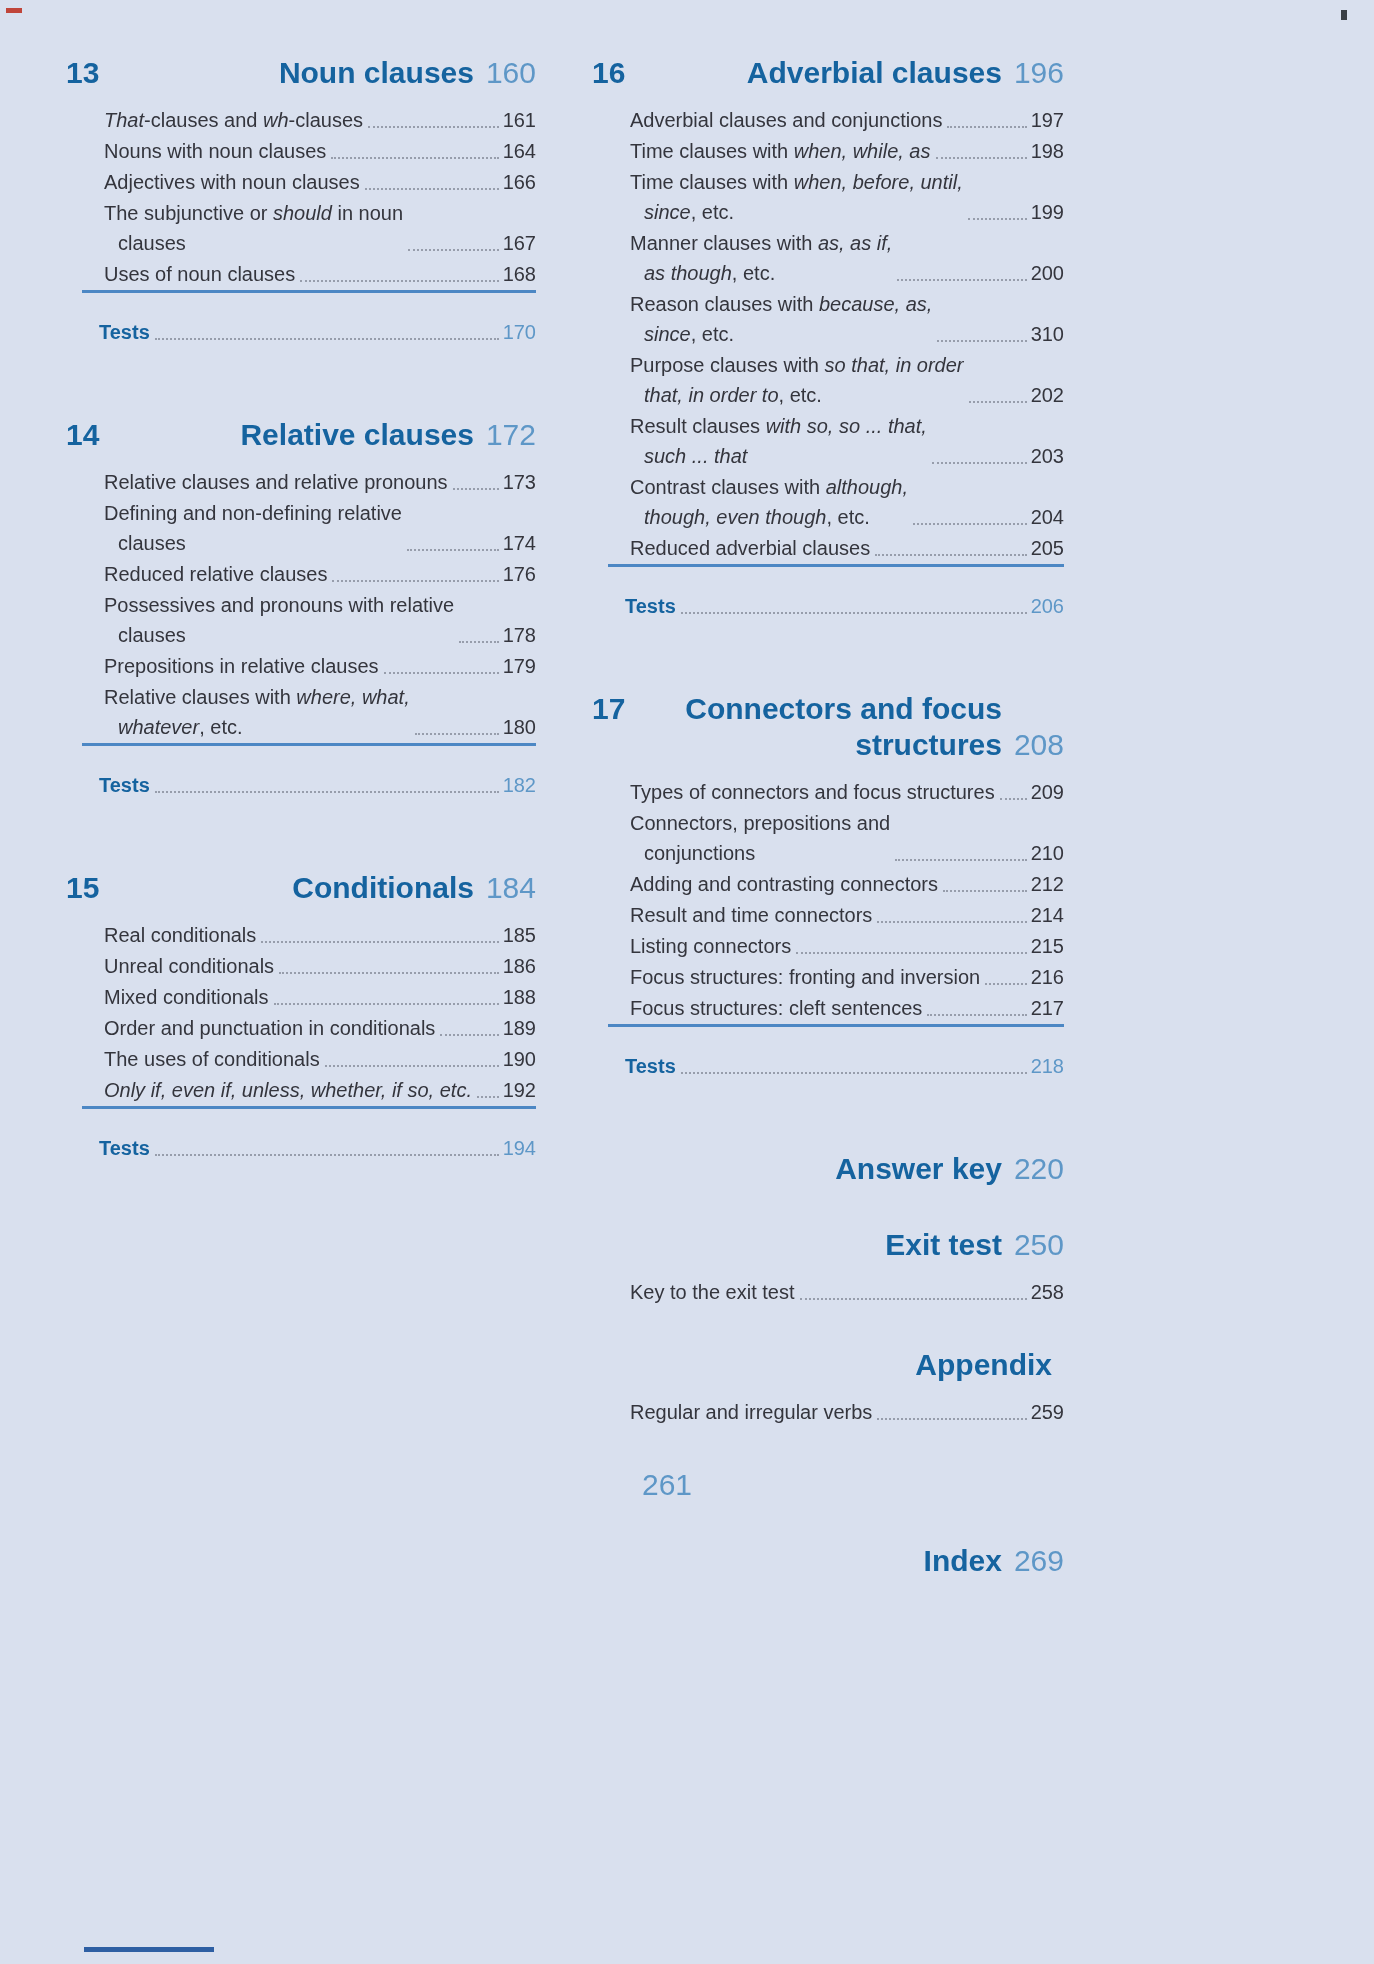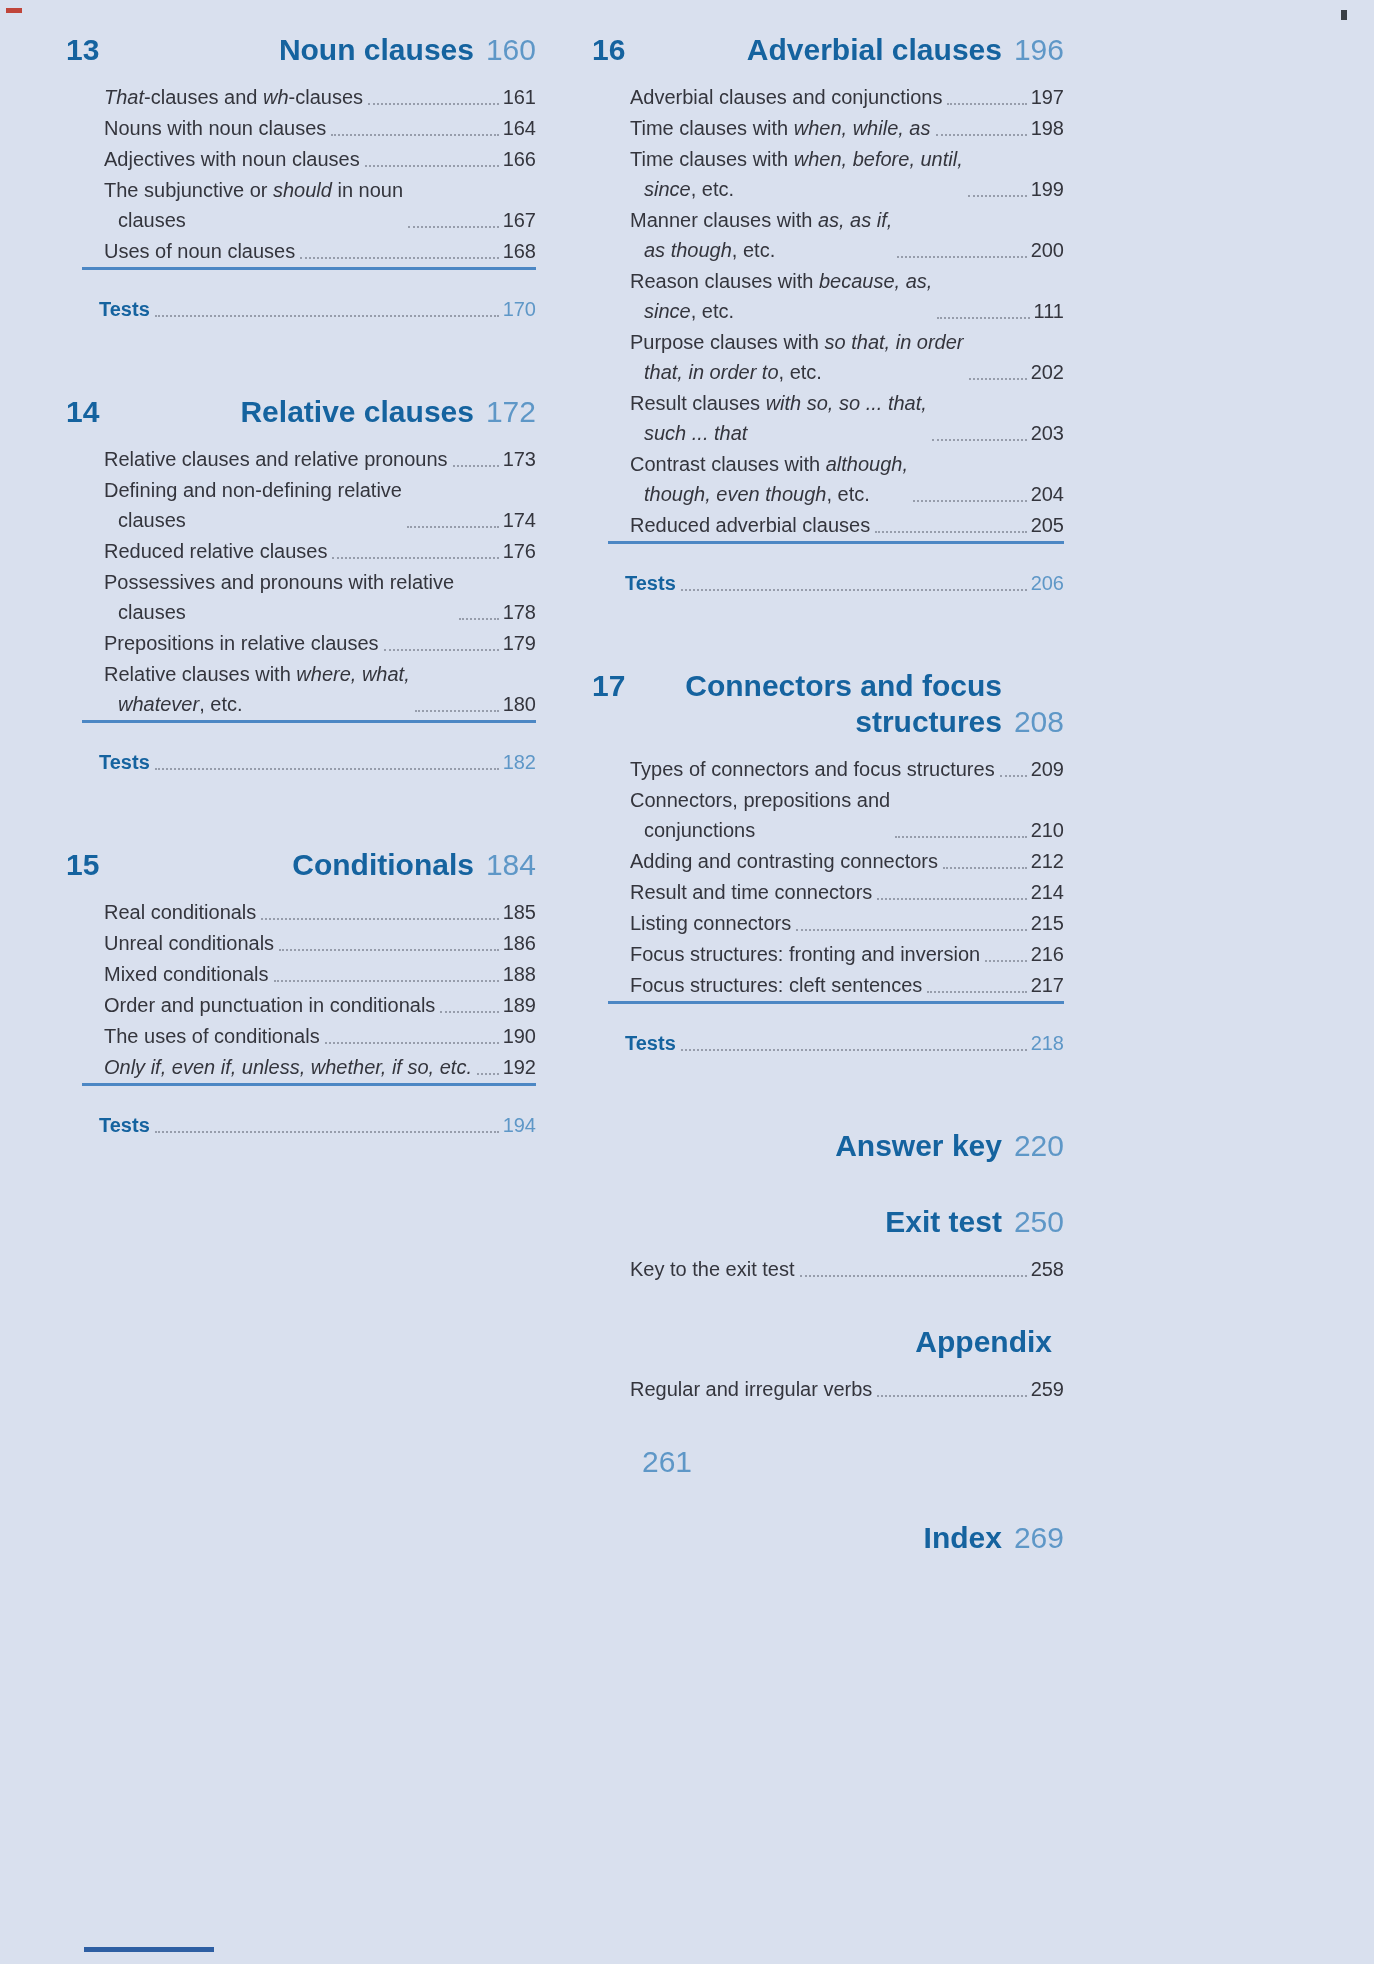--- a/index.html
+++ b/index.html
@@ -3,21 +3,21 @@
 <meta charset="utf-8">
 <style>
   html,body{margin:0;padding:0;}
   body{
     width:1374px;height:1964px;
     background:var(--bg,#d9e0ee);
     font-family:"Liberation Sans",sans-serif;
     position:relative;overflow:hidden;
   }
   .page{
-    position:absolute;left:66px;top:32px;
+    position:absolute;left:66px;top:55px;
     display:flex;gap:56px;
   }
   .col{width:470px;flex:none;}
   .col.col-2{width:472px;}
 
   .chapter{margin-bottom:70px;}
   .chapter.standalone{margin-bottom:40px;}
 
   .chapter-head{
     display:flex;align-items:flex-end;
@@ -239,21 +239,21 @@
 
   <div class="entry">
     <span class="e-text"><span>Manner clauses with </span><span class="it">as, as if,</span><br><span class="it">as though</span><span>, etc.</span></span>
     <span class="leader"></span>
     <span class="e-page">200</span>
   </div>
 
   <div class="entry">
     <span class="e-text"><span>Reason clauses with </span><span class="it">because, as,</span><br><span class="it">since</span><span>, etc.</span></span>
     <span class="leader"></span>
-    <span class="e-page">111</span>
+    <span class="e-page">310</span>
   </div>
 
   <div class="entry">
     <span class="e-text"><span>Purpose clauses with </span><span class="it">so that, in order</span><br><span class="it">that, in order to</span><span>, etc.</span></span>
     <span class="leader"></span>
     <span class="e-page">202</span>
   </div>
 
   <div class="entry">
     <span class="e-text"><span>Result clauses </span><span class="it">with so, so ... that,</span><br><span class="it">such ... that</span></span>

